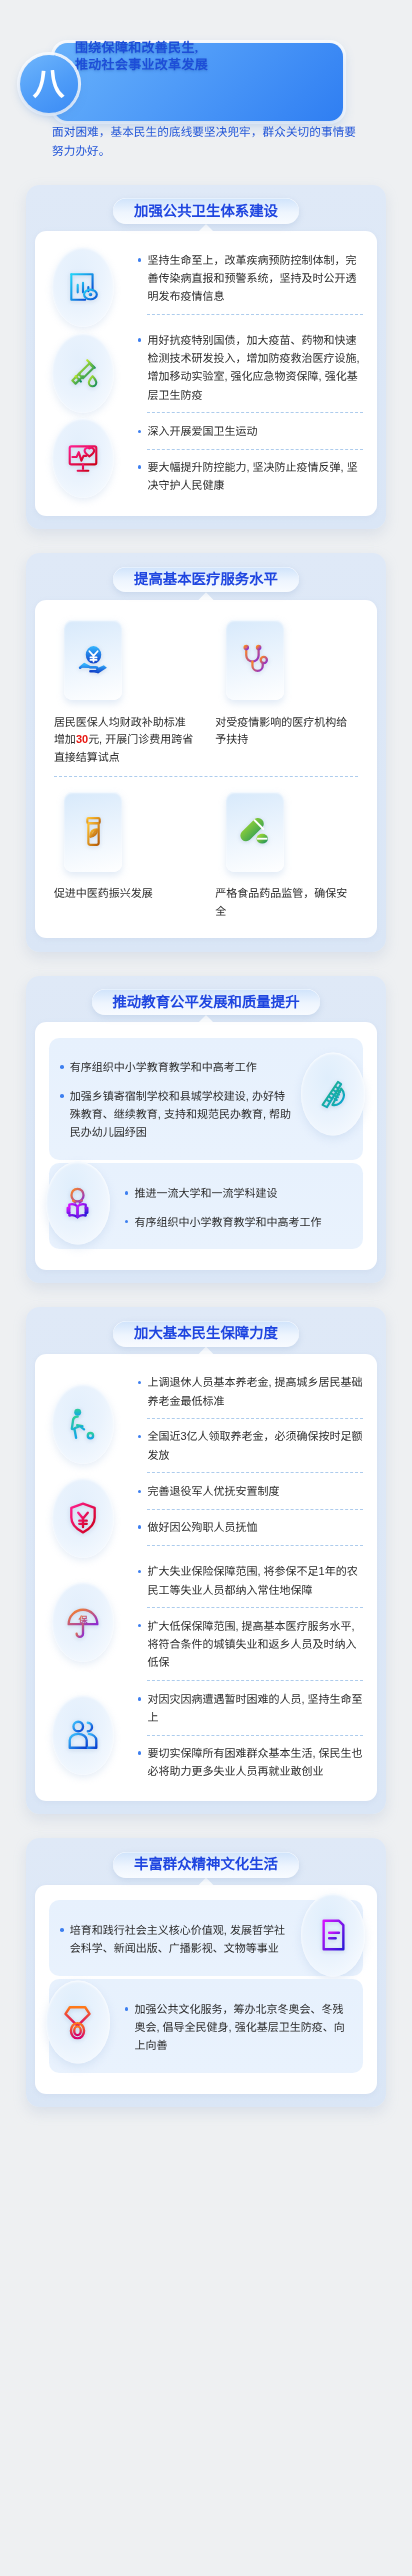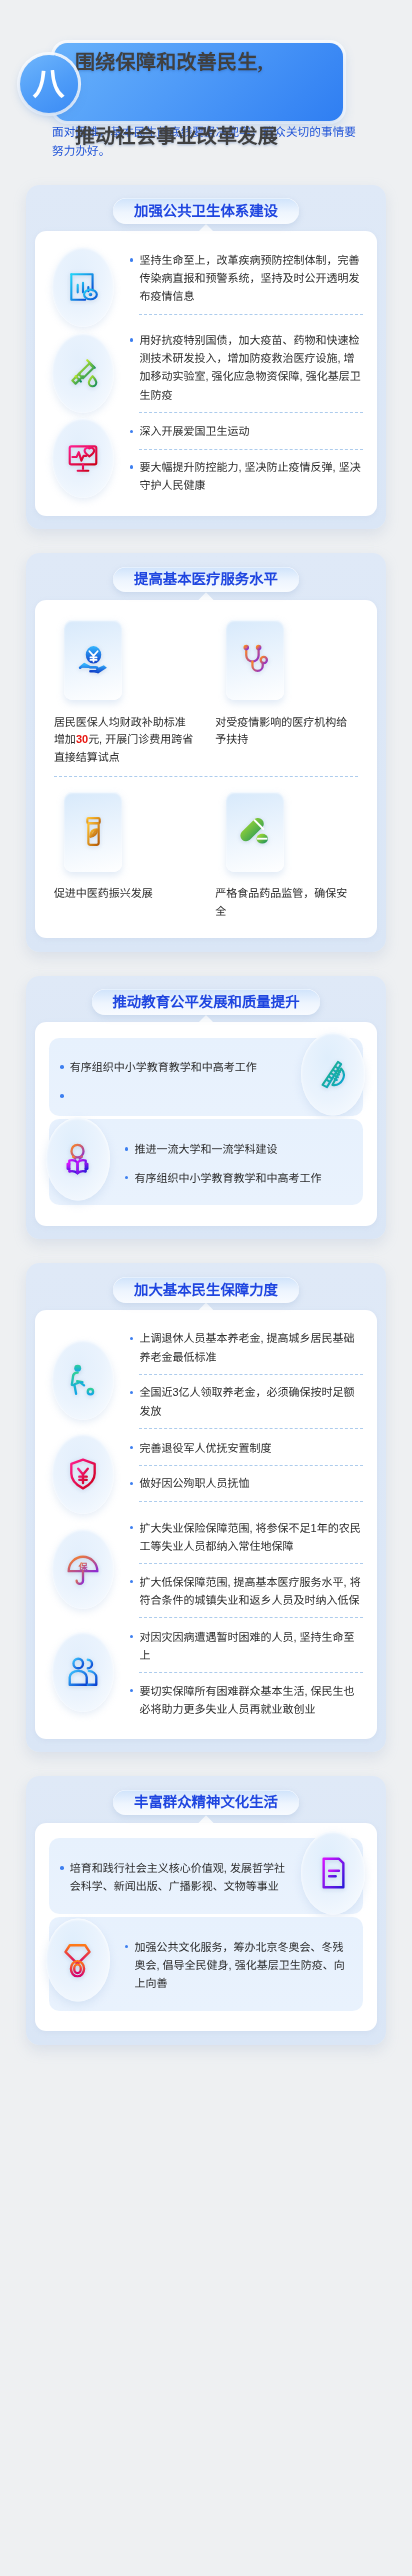--- a/index.html
+++ b/index.html
@@ -33,32 +33,32 @@
     box-shadow: 0 3.1px 9.3px rgba(70,130,210,.35), 0 0 0 3.1px rgba(255,255,255,.9);
     display: flex; align-items: center; justify-content: center;
     z-index: 3;
   }
   .header-badge span {
     font-family: "Liberation Serif", "DejaVu Serif", serif;
     font-size: 32px; font-weight: 700; color: #ffffff; line-height: 1;
   }
   .header-title {
     position: absolute;
-    left: 75px; top: 23px;
+    left: 75px; top: 14px;
     width: 258px;
-    color: #404040;
+    color: #1d4ed8;
     font-family: "Liberation Serif", "DejaVu Serif", serif;
     font-weight: 700;
-    font-size: 20px;
+    font-size: 13px;
     line-height: 1.30;
     letter-spacing: 0.3px;
     text-shadow: 0 1px 2.6px rgba(20,70,150,.35);
     z-index: 2;
   }
-  .header-title .l2 { display: block; margin-top: 48px; }
+  .header-title .l2 { display: block; }
 
   
   .lead {
     margin: 9.3px 52px 0 52px;
     color: #2255d8;
     font-size: 11.6px;
     line-height: 1.62;
     letter-spacing: 0.1px;
   }
 
@@ -138,21 +138,21 @@
     border: 0; border-top: 0.5px dashed #9fc4ea;
     margin: 5.2px 0 5.2px 9.8px;
     opacity: .85;
   }
   .hl-red { color: #e8150f; font-weight: 700; }
 
   
   .stack {
     display: grid;
     grid-template-columns: 69px 1fr;
-    column-gap: 12px;
+    column-gap: 20px;
   }
   .stack .icon-cell { display: flex; align-items: center; justify-content: center; }
   .stack .text-cell { padding-top: 1px; }
 
   
   .grid2 {
     display: grid;
     grid-template-columns: 1fr 1fr;
     gap: 2.1px 14.4px;
     padding: 2.1px 3.1px 0 3.1px;
@@ -354,20 +354,21 @@
               <path d="M40 26l4 2M38 31l4 2M36 36l4 2M34 41l4 2"></path>
             </svg>
           </div>
           <div class="bullets">
             <div class="bullet">
               <span class="dot"></span>
               <span class="txt">有序组织中小学教育教学和中高考工作</span>
             </div>
             <div class="bullet">
               <span class="dot"></span>
+              <span class="txt">加强乡镇寄宿制学校和县城学校建设, 办好特殊教育、继续教育, 支持和规范民办教育, 帮助民办幼儿园纾困</span>
             </div>
           </div>
         </div>
         <div class="tinted left-pad">
           <div class="float-icon fi-left">
             <svg viewBox="0 0 64 64" fill="none" stroke="url(#g-orange)" stroke-width="4.2" stroke-linecap="round" stroke-linejoin="round">
               <path d="M32 6c7 0 11 6 11 12 0 7-5 11-11 11s-11-4-11-11c0-6 4-12 11-12z"></path>
               <path d="M24 28l4 3M40 28l-4 3"></path>
               <path d="M32 38v20" stroke="url(#g-purple)"></path>
               <path d="M32 38c-5-4-12-4-15-3v20c3-1 10-1 15 3z" stroke="url(#g-purple)"></path>

